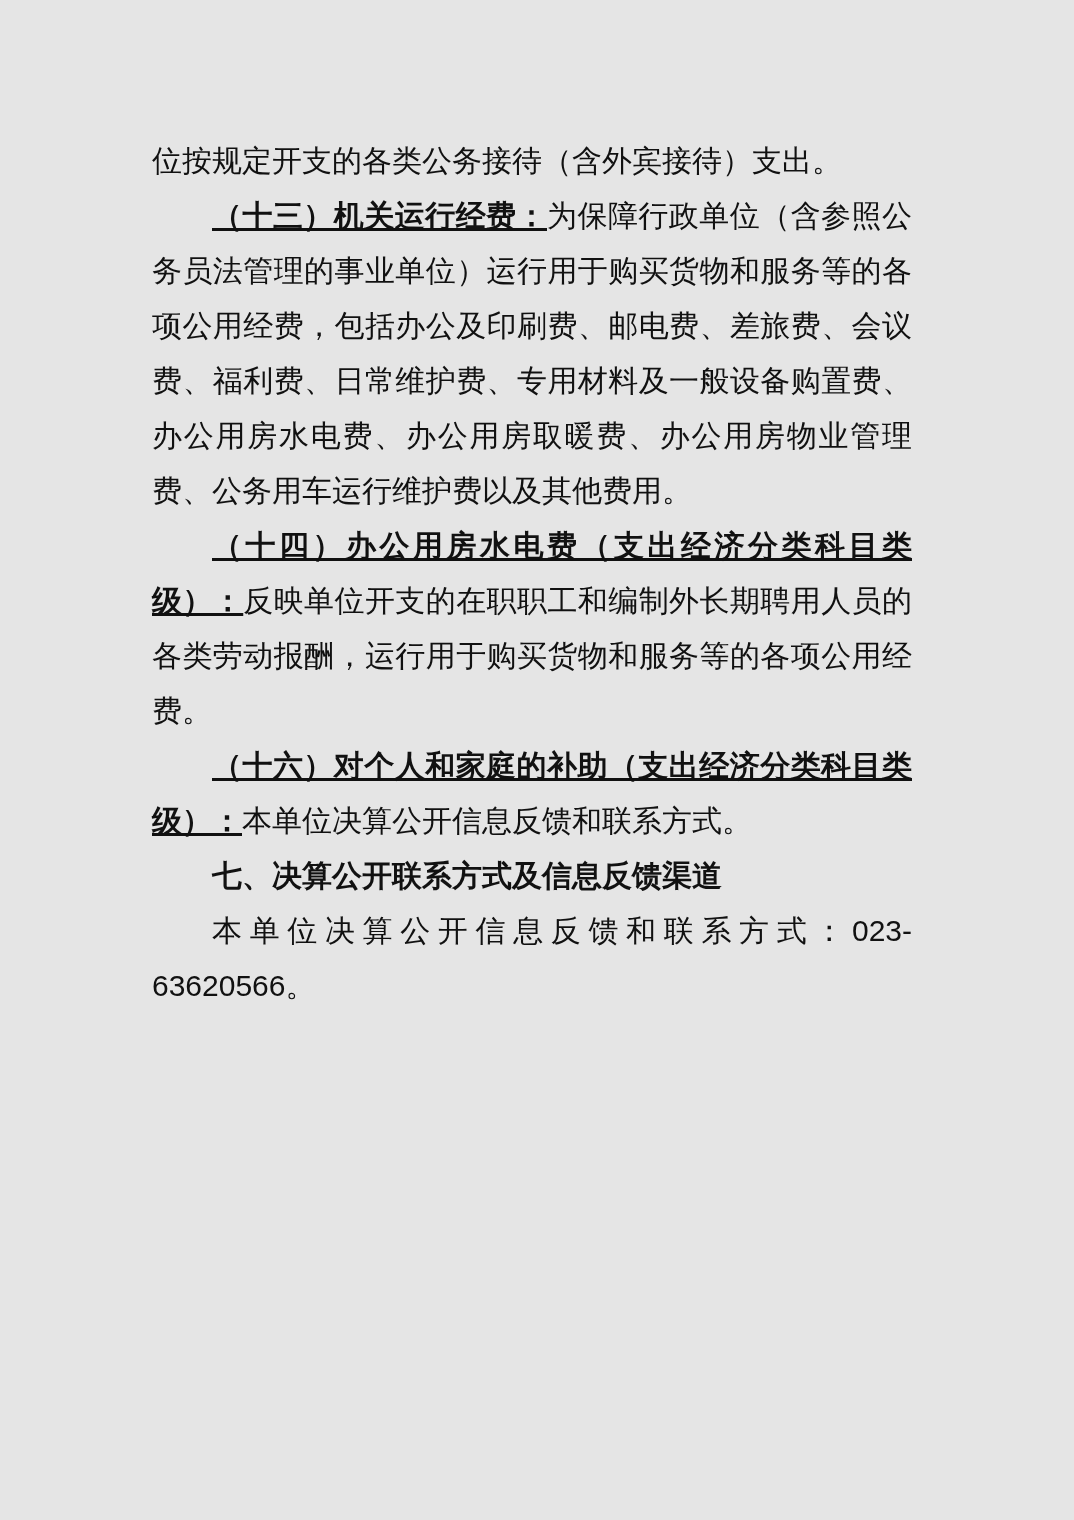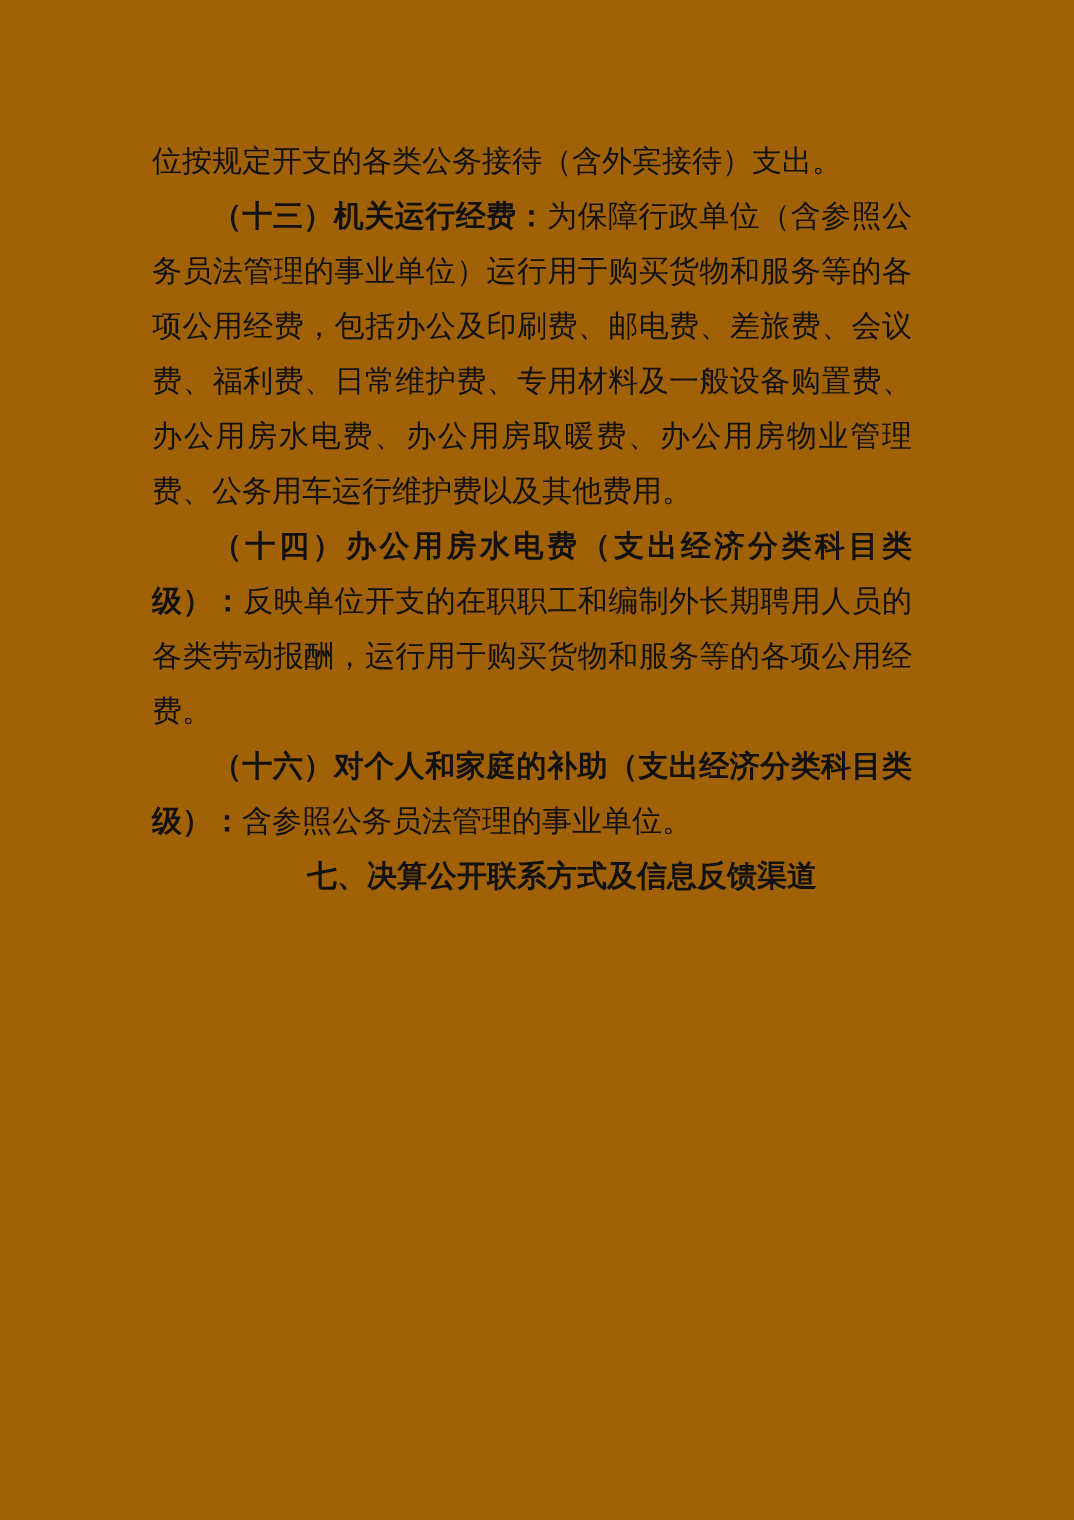--- a/index.html
+++ b/index.html
@@ -13,21 +13,21 @@
     color: #111111;
     font-family: "Liberation Serif", "DejaVu Serif", serif;
     position: relative;
     overflow: hidden;
   }
   .page {
     position: absolute;
     left: 0; top: 0;
     width: 1074px;
     height: 1520px;
-    background: #a16207;
+    background: #e5e5e5;
   }
   .text-block {
     position: absolute;
     left: 152px;
     top: 133px;
     width: 760px;
     font-size: 30px;
     line-height: 55px;
     text-align: justify;
     text-justify: inter-character;
@@ -37,48 +37,50 @@
   }
   .text-block p {
     margin: 0;
     padding: 0;
   }
   .indent {
     text-indent: 2em;
   }
   .lead {
     font-weight: 700;
+    text-decoration: underline;
   }
   .section-heading {
     margin: 0;
     padding: 0;
     font-size: 30px;
     line-height: 55px;
     font-weight: 700;
     font-family: "Liberation Sans", "DejaVu Sans", sans-serif;
     text-indent: 2em;
-    text-align: center;
+    text-align: left;
   }
   .phone {
     font-family: "Liberation Sans", "DejaVu Sans", sans-serif;
   }
 </style>
 </head>
 <body>
 
 <div class="page">
   <div class="text-block">
 
     <p class="body-para">位按规定开支的各类公务接待（含外宾接待）支出。</p>
 
     <p class="body-para indent"><span class="lead">（十三）机关运行经费：</span><span>为保障行政单位（含参照公务员法管理的事业单位）运行用于购买货物和服务等的各项公用经费，包括办公及印刷费、邮电费、差旅费、会议费、福利费、日常维护费、专用材料及一般设备购置费、办公用房水电费、办公用房取暖费、办公用房物业管理费、公务用车运行维护费以及其他费用。</span></p>
 
     <p class="body-para indent"><span class="lead">（十四）办公用房水电费（支出经济分类科目类级）：</span><span>反映单位开支的在职职工和编制外长期聘用人员的各类劳动报酬，运行用于购买货物和服务等的各项公用经费。</span></p>
 
 
-    <p class="body-para indent"><span class="lead">（十六）对个人和家庭的补助（支出经济分类科目类级）：</span><span>含参照公务员法管理的事业单位。</span></p>
+    <p class="body-para indent"><span class="lead">（十六）对个人和家庭的补助（支出经济分类科目类级）：</span><span>本单位决算公开信息反馈和联系方式。</span></p>
 
 
     <h2 class="section-heading">七、决算公开联系方式及信息反馈渠道</h2>
 
+    <p class="body-para indent"><span>本单位决算公开信息反馈和联系方式：</span><span class="phone">023-63620566</span><span>。</span></p>
 
   </div>
 </div>
 
 </body></html>

